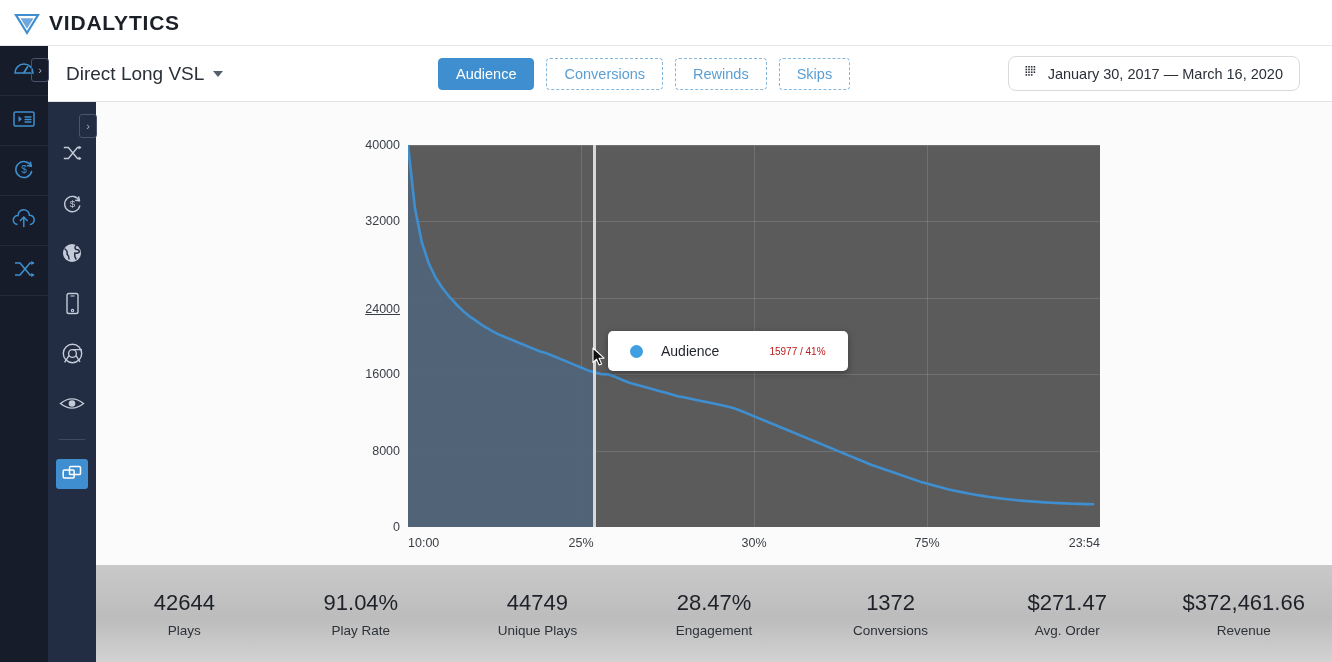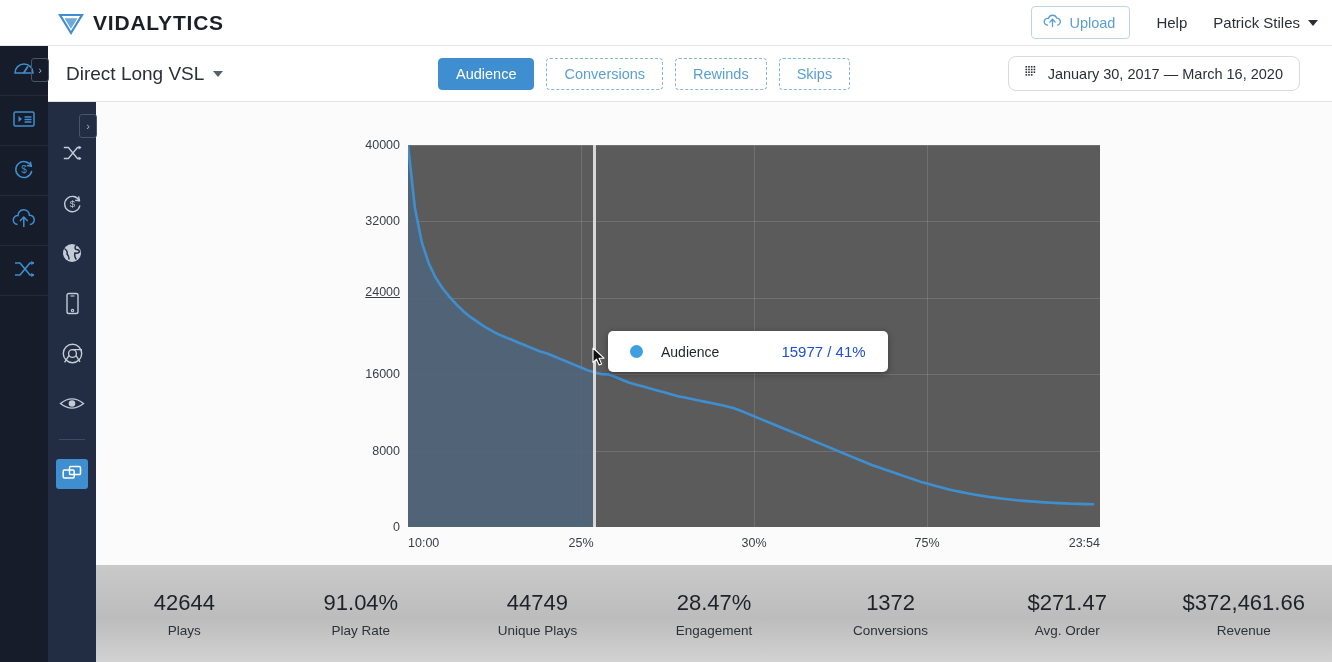--- a/index.html
+++ b/index.html
@@ -8,21 +8,21 @@
     background: #ffffff;
     font-family: "Liberation Sans", sans-serif;
     overflow: hidden;
   }
   #app { position: relative; width: 1332px; height: 662px; background: #fff; }
 
   
   .topbar {
     position: absolute; left: 0; top: 0; width: 1332px; height: 46px;
     background: #ffffff; border-bottom: 1px solid #e4e6e8;
-    display: flex; align-items: center; z-index: 40; padding-left: 44px;
+    display: flex; align-items: center; z-index: 40;
   }
   .brand { display: flex; align-items: center; margin-left: 14px; }
   .brand-mark { width: 26px; height: 26px; margin-right: 9px; }
   .brand-text {
     font-size: 21px; font-weight: bold; letter-spacing: 0.8px;
     color: #1b1f26;
   }
   .top-right {
     margin-left: auto; display: flex; align-items: center;
     margin-right: 14px; gap: 0px;
@@ -140,21 +140,21 @@
     background: #d8d8d8; z-index: 6;
   }
   .tooltip {
     position: absolute; left: 200px; top: 186px;
     background: #ffffff; border-radius: 5px;
     padding: 12px 22px; display: flex; align-items: center; gap: 18px;
     box-shadow: 0 2px 7px rgba(0,0,0,0.35); z-index: 9; white-space: nowrap;
   }
   .tt-dot { width: 13px; height: 13px; border-radius: 50%; background: #3f9fe0; }
   .tt-name { font-size: 14px; color: #1f232a; }
-  .tt-val { font-size: 15px; color: #1d4ed8; margin-left: 44px; }
+  .tt-val { font-size: 10px; color: #b91c1c; margin-left: 32px; }
   .cursor-arrow {
     position: absolute; left: 184px; top: 202px; z-index: 12;
     width: 14px; height: 20px;
   }
   .xlabels { position: absolute; left: 312px; top: 434px; width: 692px; height: 26px; }
   .xlab {
     position: absolute; font-size: 12.5px; color: #3a3f46;
     transform: translateX(-50%); white-space: nowrap;
   }
 
@@ -175,36 +175,20 @@
 
   <div class="topbar">
     <div class="brand">
       <span class="brand-mark">
         <svg width="26" height="26" viewBox="0 0 26 26">
           <path d="M2 5 L24 5 L13 23 Z" fill="none" stroke="#3f8fd0" stroke-width="2.2"></path>
           <path d="M6.5 8.2 L19.5 8.2 L13 18.8 Z" fill="#6ea8dd"></path>
         </svg>
       </span>
       <span class="brand-text">VIDALYTICS</span>
-    </div>
-    <div class="top-right">
-      <div class="upload-btn">
-        <span>
-          <svg width="19" height="16" viewBox="0 0 19 16">
-            <path d="M5 12.2 A3.4 3.4 0 1 1 5.4 5.5 A4.4 4.4 0 0 1 13.8 5.2 A3.5 3.5 0 0 1 14 12.2" fill="none" stroke="#5a9fd4" stroke-width="1.3"></path>
-            <path d="M9.5 13.6 L9.5 6.6 M6.9 9 L9.5 6.3 L12.1 9" fill="none" stroke="#5a9fd4" stroke-width="1.3" stroke-linecap="round"></path>
-          </svg>
-        </span>
-        <span>Upload</span>
-      </div>
-      <div class="help-link">Help</div>
-      <div class="user-menu">
-        <span>Patrick Stiles</span>
-        <span class="caret-down"></span>
-      </div>
     </div>
   </div>
 
   <div class="rail1">
     <div class="ritem">
       <span>
         <svg width="24" height="24" viewBox="0 0 24 24">
           <path d="M3 16 A9 9 0 0 1 21 16 Z" fill="none" stroke="#3f8fd0" stroke-width="1.5"></path>
           <path d="M12 15.5 L15.5 10" stroke="#3f8fd0" stroke-width="1.8" stroke-linecap="round"></path>
         </svg>
@@ -359,21 +343,21 @@
     </div>
   </div>
 
   <div class="main">
     <div class="chart-wrap">
 
       <div class="ylabels" id="ylabels">
           <div class="ylab" style="top: 425px;">0</div>
           <div class="ylab" style="top: 348.6px;">8000</div>
           <div class="ylab" style="top: 272.2px;">16000</div>
-          <div class="ylab" style="top: 190px; text-decoration: underline;">24000</div>
+          <div class="ylab" style="top: 207px; text-decoration: underline;">24000</div>
           <div class="ylab" style="top: 119.4px;">32000</div>
           <div class="ylab" style="top: 43px;">40000</div>
         </div>
 
       <div class="plot" id="plot">
         <div id="gridlines">
             <div class="gridline" style="top: 305.6px;"></div>
             <div class="gridline" style="top: 229.2px;"></div>
             <div class="gridline" style="top: 152.8px;"></div>
             <div class="gridline" style="top: 76.4px;"></div>

